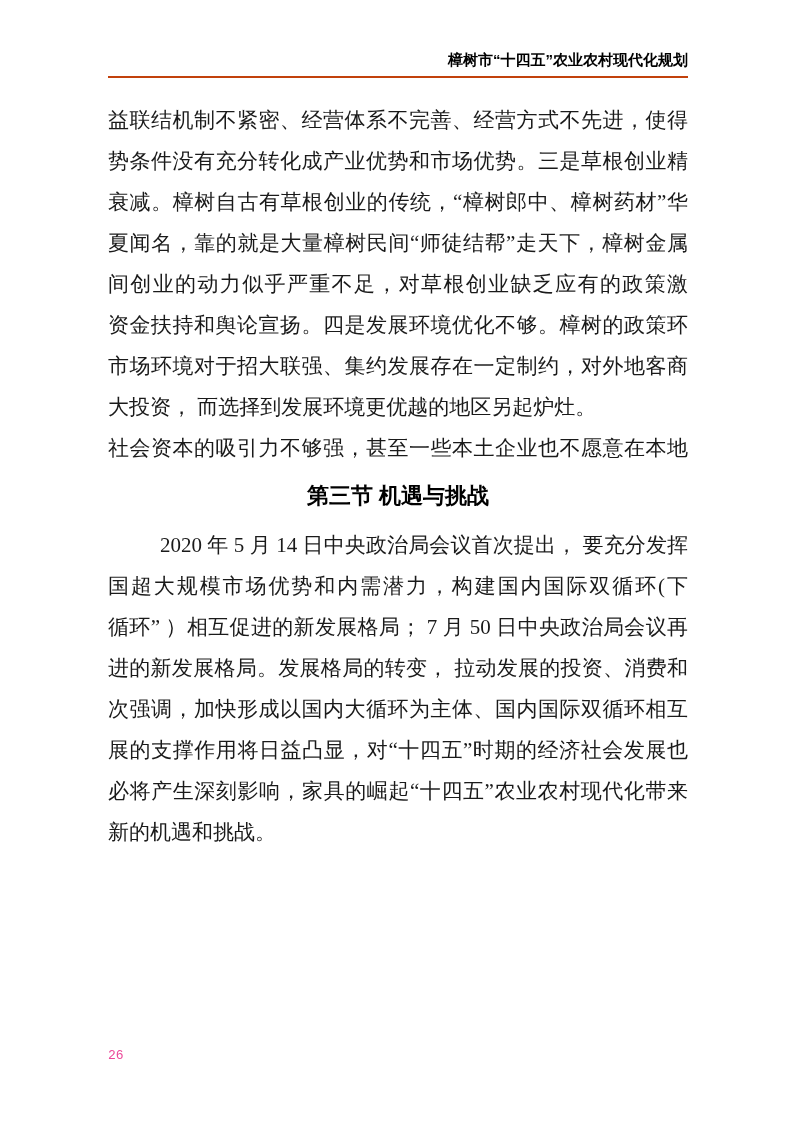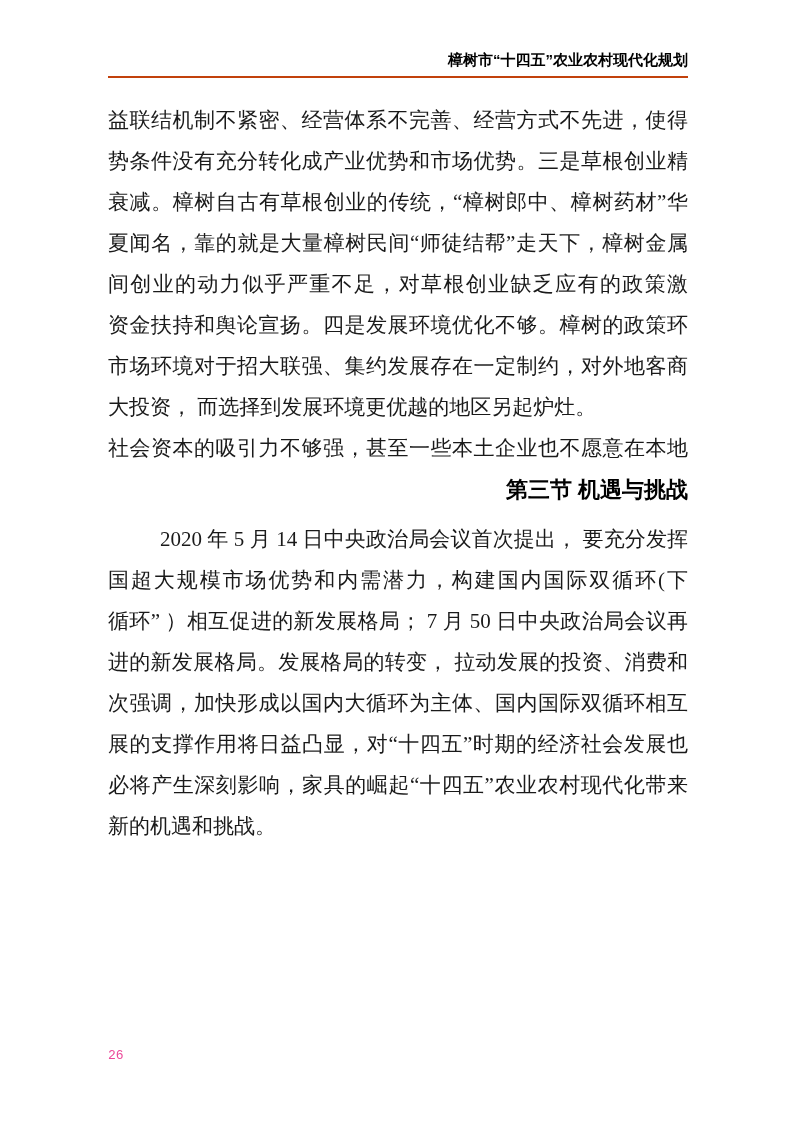--- a/index.html
+++ b/index.html
@@ -48,24 +48,24 @@
     overflow: hidden;
   }
   .line.para-end {
     text-align: left;
     text-align-last: left;
   }
   .line.indent {
     padding-left: 52px;
   }
   .section-heading {
-    margin: 0;
+    margin: 6px;
     height: 41px;
     line-height: 41px;
-    text-align: right;
+    text-align: center;
     font-family: "Liberation Sans", "DejaVu Sans", sans-serif;
     font-weight: bold;
     font-size: 22px;
     color: #000000;
   }
   .para2 {
     margin-top: 9px;
   }
   
   .page-footer {

